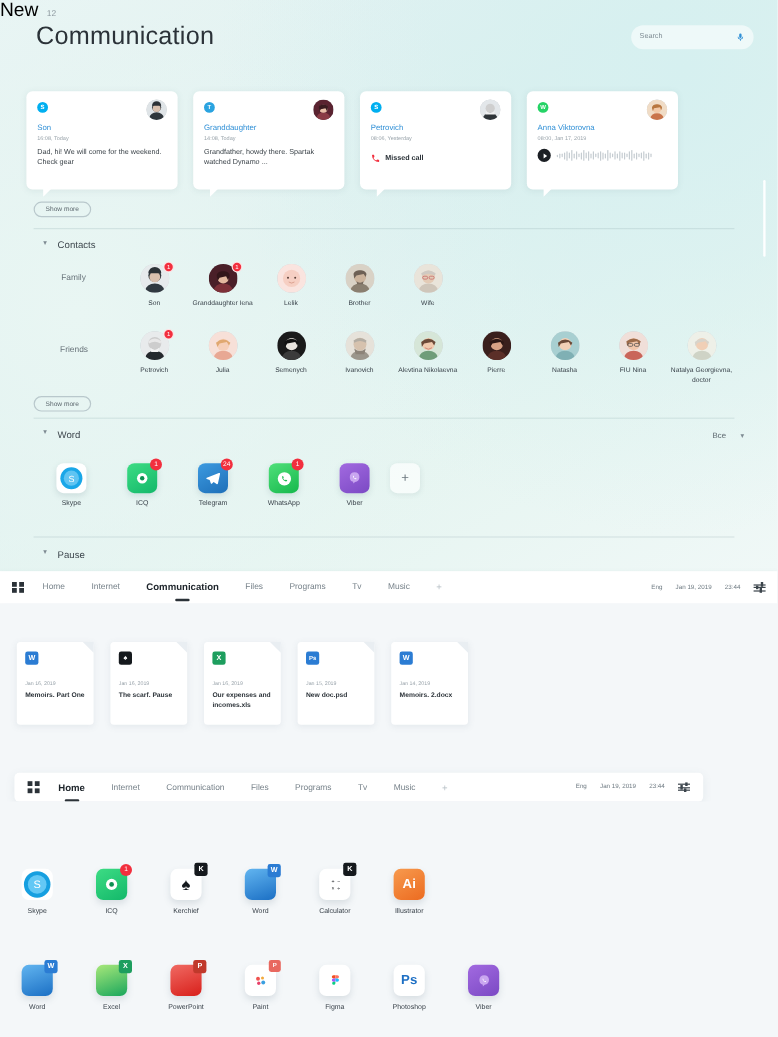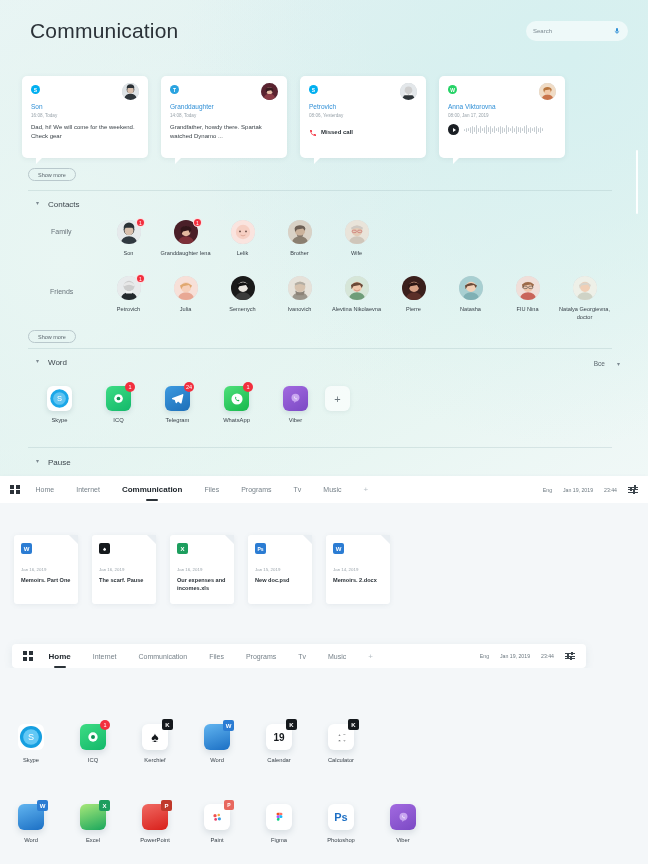--- a/index.html
+++ b/index.html
@@ -209,20 +209,24 @@
 
   <div class="searchbox">
     <span class="s-label">Search</span>
     <span class="mic">
       <svg viewBox="0 0 24 24" width="8" height="8">
           <path d="M12 14a3 3 0 0 0 3-3V6a3 3 0 0 0-6 0v5a3 3 0 0 0 3 3zm5-3a5 5 0 0 1-10 0H5a7 7 0 0 0 6 6.9V21h2v-3.1A7 7 0 0 0 19 11z" fill="#2f8fd6"></path>
         </svg>
     </span>
   </div>
 
+  <div class="new-head">
+    <span>New</span>
+    <span class="count">12</span>
+  </div>
 
   <div class="cards">
 
     <div class="msg-card">
       <div class="app-dot dot-skype">S</div>
       <div class="avatar-sm">
         <svg class="face" viewBox="0 0 40 40">
             <rect width="40" height="40" fill="#dfe4e7"></rect>
             <circle cx="20" cy="15" r="9" fill="#3c4349"></circle>
             <ellipse cx="20" cy="36" rx="14" ry="11" fill="#2f363b"></ellipse>
@@ -707,36 +711,35 @@
       <div class="home-name">Kerchief</div>
     </div>
     <div class="home-tile">
       <div class="home-ico" style="background:linear-gradient(160deg,#62b5f0,#1b6fc4)">
         <span style="position:absolute;top:-4px;right:-4px;width:11px;height:11px;border-radius:2px;background:#2b7cd3;color:#fff;font-size:6px;font-weight:bold;display:flex;align-items:center;justify-content:center">W</span>
       </div>
       <div class="home-name">Word</div>
     </div>
     <div class="home-tile">
       <div class="home-ico" style="background:#ffffff">
-        <span style="font-size:10px;color:#15191d;font-weight:bold">19</span>
-        <span class="corner-k">K</span>
-      </div>
-      <div class="home-name">Calendar</div>
-    </div>
-    <div class="home-tile">
-      <div class="home-ico" style="background:#ffffff">
         <svg viewBox="0 0 24 24" width="13" height="13">
             <text x="6" y="9" font-size="8" fill="#15191d" font-family="Liberation Sans">+</text>
             <text x="15" y="9" font-size="8" fill="#15191d" font-family="Liberation Sans">−</text>
             <text x="6" y="20" font-size="8" fill="#15191d" font-family="Liberation Sans">×</text>
             <text x="15" y="20" font-size="8" fill="#15191d" font-family="Liberation Sans">÷</text>
           </svg>
         <span class="corner-k">K</span>
       </div>
       <div class="home-name">Calculator</div>
+    </div>
+    <div class="home-tile">
+      <div class="home-ico" style="background:linear-gradient(150deg,#f79a4e,#ec6b20)">
+        <span class="gl" style="font-size:11px">Ai</span>
+      </div>
+      <div class="home-name">Illustrator</div>
     </div>
   </div>
 
   <div class="home-row" style="left:0px; top:136px">
     <div class="home-tile">
       <div class="home-ico" style="background:linear-gradient(160deg,#62b5f0,#1b6fc4)">
         <span style="position:absolute;top:-4px;right:-4px;width:11px;height:11px;border-radius:2px;background:#2b7cd3;color:#fff;font-size:6px;font-weight:bold;display:flex;align-items:center;justify-content:center">W</span>
       </div>
       <div class="home-name">Word</div>
     </div>

